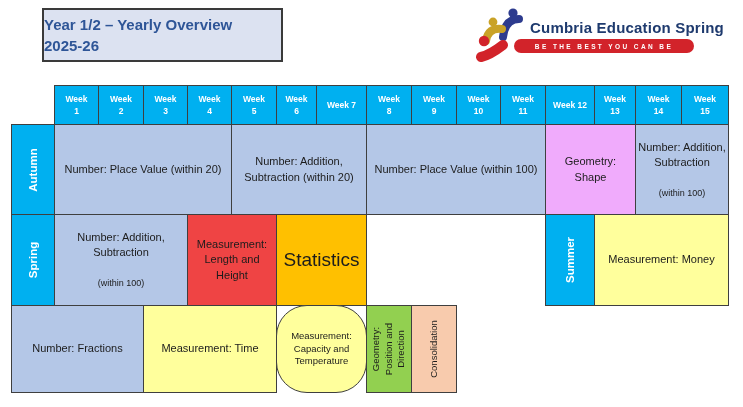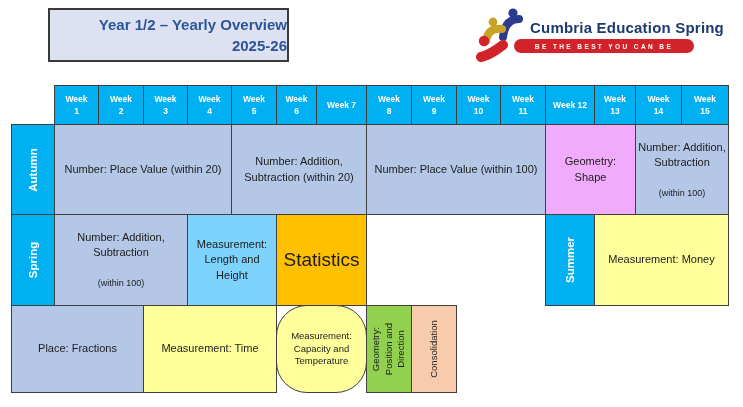--- a/index.html
+++ b/index.html
@@ -2,24 +2,24 @@
 <html style="--cyan: #00B0F0; --border: #3F3F3F; --title-text: #2E5597; --navy: #1E3A6E; --red: #D2232A;"><head>
 <meta charset="utf-8">
 <style>
   html,body{margin:0;padding:0;background:#fff;}
   .canvas{
     position:relative;width:743px;height:407px;background:#fff;overflow:hidden;
     font-family:"Liberation Sans",sans-serif;
   }
   
   .title-box{
-    position:absolute;left:48px;top:8px;width:237px;height:50px;
+    position:absolute;left:42px;top:8px;width:237px;height:50px;
     background:#dce2f1;border:2px solid #3a3a3a;
     display:flex;flex-direction:column;justify-content:center;
-    text-align:right;font-weight:bold;font-size:15px;line-height:1.4;
+    text-align:left;font-weight:bold;font-size:15px;line-height:1.4;
     color:var(--title-text,#2e5597);
   }
   
   .logo{position:absolute;left:476px;top:6px;display:flex;align-items:flex-start;}
   .logo-textcol{margin-left:0px;margin-top:13px;}
   .logo-name{font-size:15px;font-weight:bold;letter-spacing:.2px;color:var(--navy,#1e3a6e);white-space:nowrap;}
   .logo-banner{
     margin-top:3px;margin-left:-16px;width:180px;height:14px;border-radius:8px;
     background:var(--red,#d2232a);color:#fff;font-size:6.5px;font-weight:bold;
     letter-spacing:2.4px;display:flex;align-items:center;justify-content:center;white-space:nowrap;
@@ -146,38 +146,38 @@
         <div class="small">(within 100)</div>
       </div>
       <div class="cell season">
         <div class="vtext">Spring</div>
       </div>
       <div class="cell block" style="grid-column: span 3; background: rgb(180, 199, 231);">
         <div class="">Number: Addition,
 Subtraction</div>
         <div class="small">(within 100)</div>
       </div>
-      <div class="cell block" style="grid-column: span 2; background: #7dd3fc;">
+      <div class="cell block" style="grid-column: span 2; background: #ef4444;">
         <div class="">Measurement:
 Length and
 Height</div>
       </div>
       <div class="cell block size-lg" style="grid-column: span 2; background: rgb(255, 192, 0);">
         <div class="">Statistics</div>
       </div>
       <div class="cell blank" style="grid-column: span 4;"></div>
       <div class="cell season">
         <div class="vtext">Summer</div>
       </div>
       <div class="cell block" style="grid-column: span 3; background: rgb(255, 255, 156);">
         <div class="">Measurement:
 Money</div>
       </div>
       <div class="cell block" style="grid-column: span 3; background: rgb(180, 199, 231);">
-        <div class="">Place: Fractions</div>
+        <div class="">Number: Fractions</div>
       </div>
       <div class="cell block" style="grid-column: span 3; background: rgb(255, 255, 156);">
         <div class="">Measurement:
 Time</div>
       </div>
       <div class="cell block size-sm" style="grid-column: span 2; background: rgb(255, 255, 156); border-radius: 31px;">
         <div class="">Measurement:
 Capacity and
 Temperature</div>
       </div>

